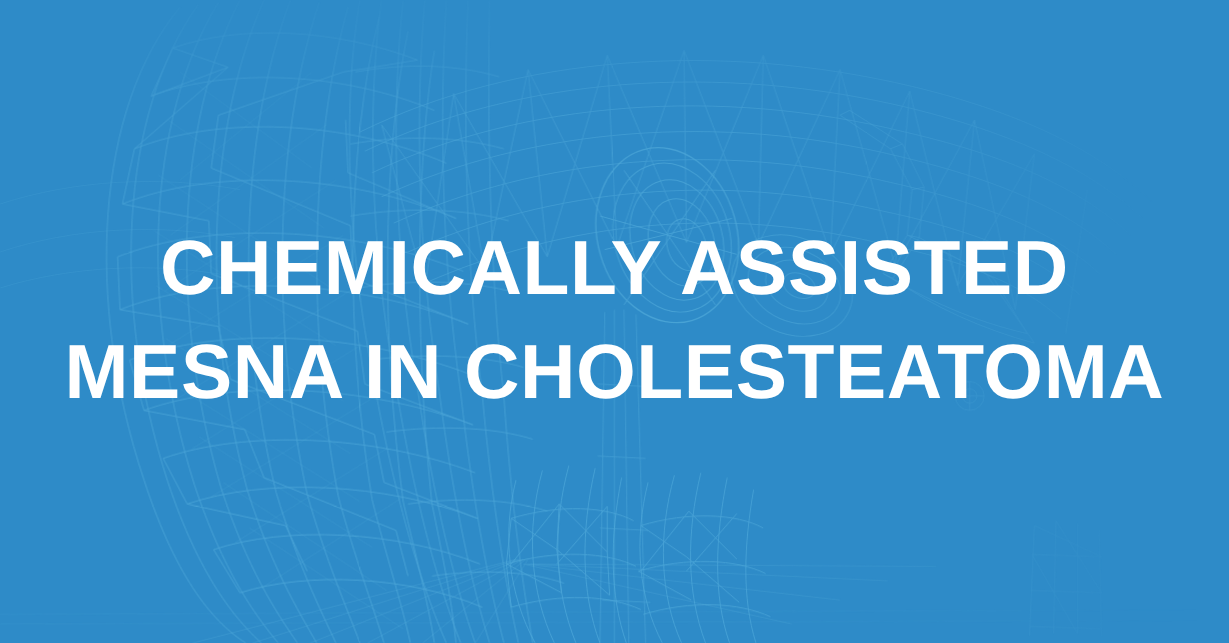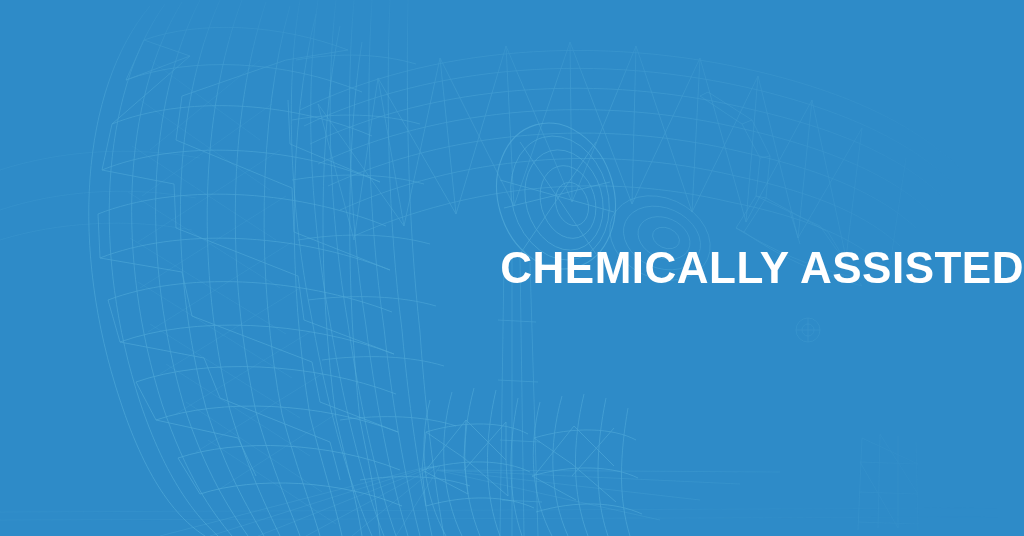--- a/index.html
+++ b/index.html
@@ -42,25 +42,25 @@
     display: flex;
     flex-direction: column;
     align-items: center;
     justify-content: center;
     padding-bottom: 2px;
   }
 
   .title-line {
     display: block;
     width: 100%;
-    text-align: right;
+    text-align: center;
     color: #FFFFFF;
     font-family: "Liberation Sans", sans-serif;
     font-weight: 700;
-    font-size: 44px;
+    font-size: 64px;
     line-height: 87px;
     letter-spacing: 0.5px;
     white-space: nowrap;
     text-transform: uppercase;
   }
 </style>
 </head>
 <body>
 
 <div id="banner">
@@ -276,15 +276,16 @@
           <path d="M0 512 L 1024 508"></path>
           <path d="M0 520 L 1024 517"></path>
         </g>
 
       </g>
     </svg>
   </div>
 
   <div id="title-block">
     <span class="title-line">CHEMICALLY ASSISTED</span>
+    <span class="title-line">MESNA IN CHOLESTEATOMA</span>
   </div>
 
 </div>
 
 </body></html>

